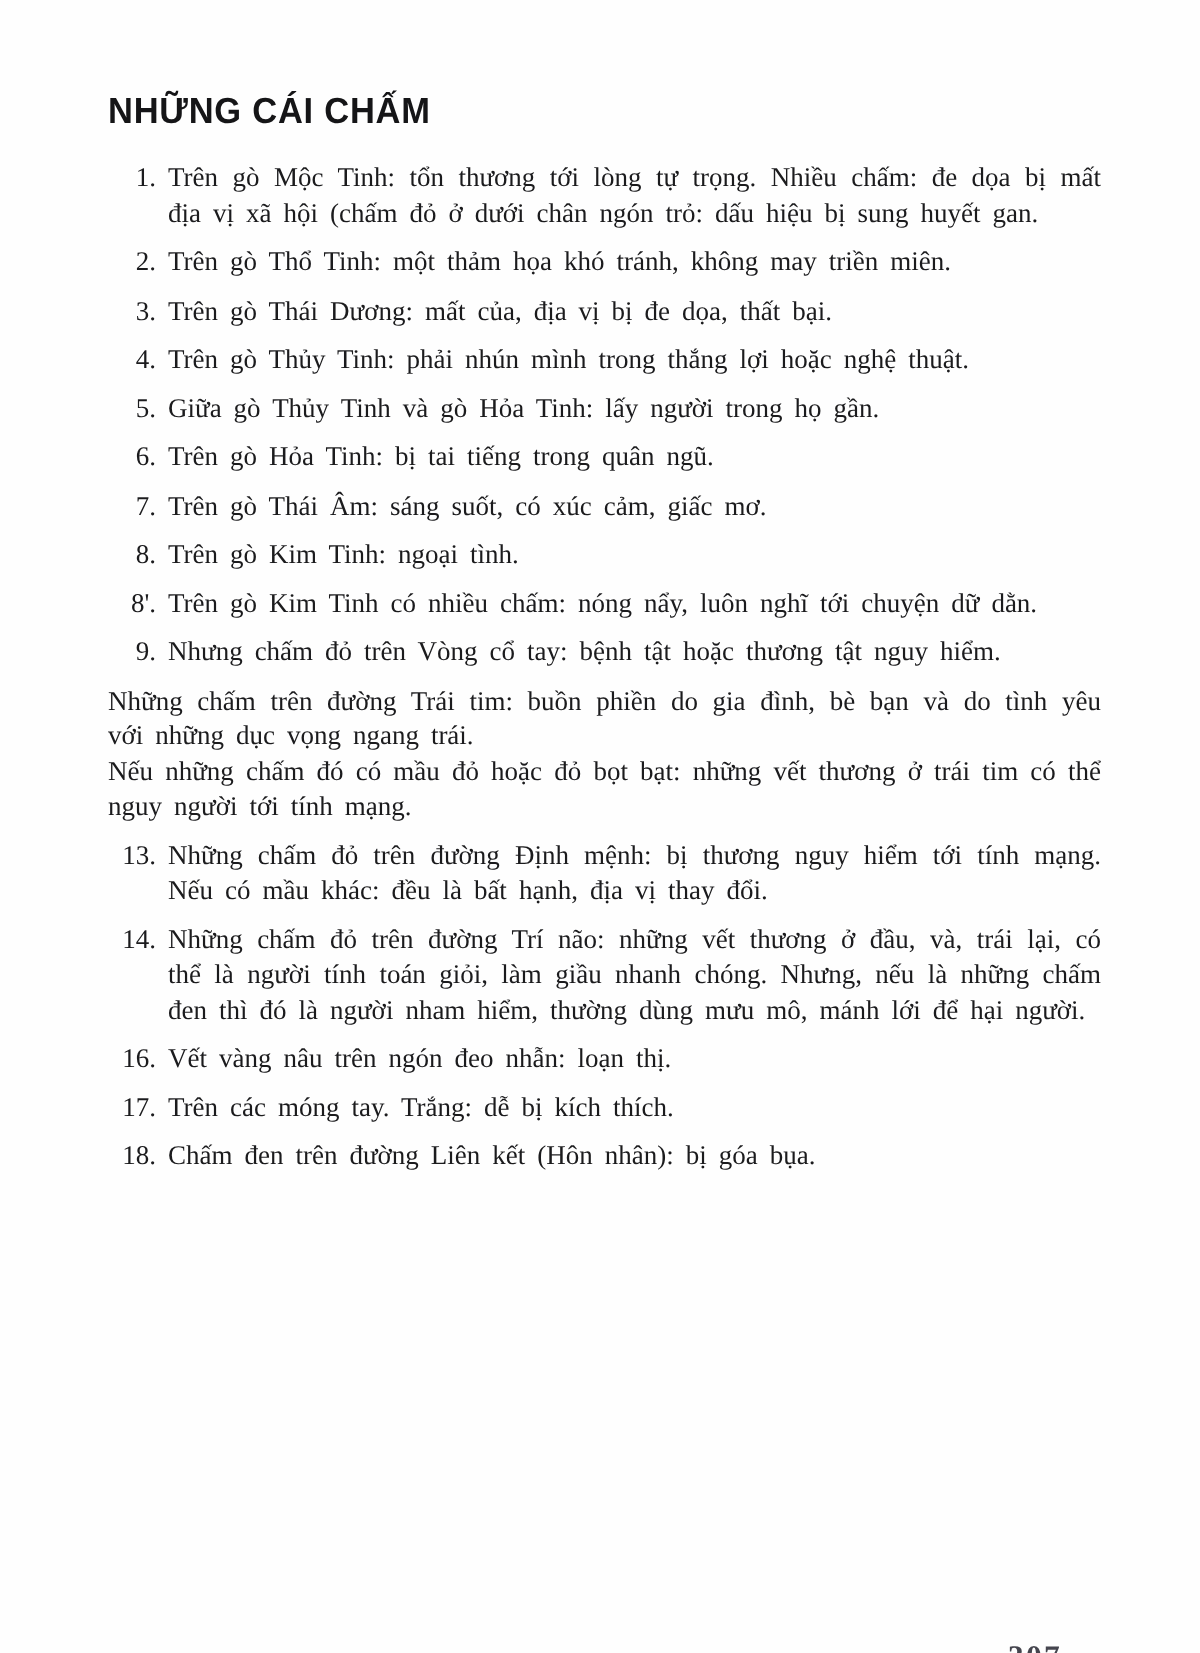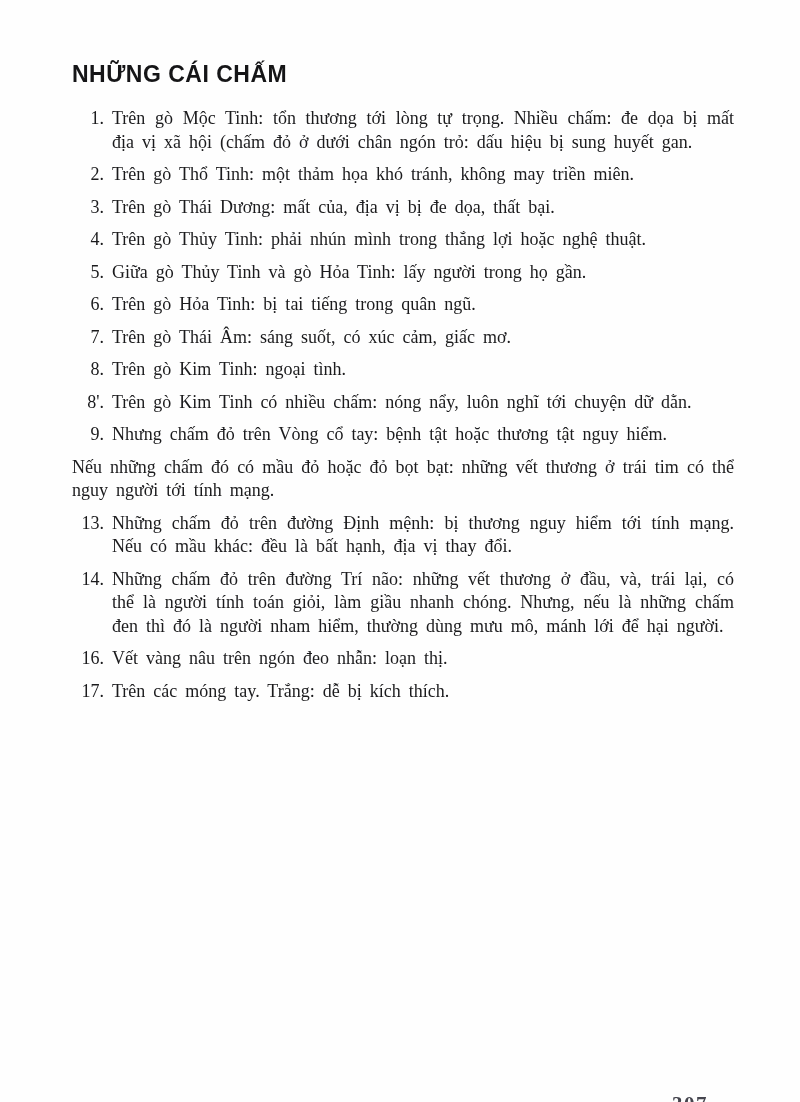--- a/index.html
+++ b/index.html
@@ -117,20 +117,21 @@
         </div>
       </div>
       <div class="item">
         <span class="num">9.</span>
         <div class="body">
           <p>Nhưng chấm đỏ trên Vòng cổ tay: bệnh tật hoặc thương tật nguy hiểm.</p>
         </div>
       </div>
       <div class="item">
         <div class="body">
+          <p>Những chấm trên đường Trái tim: buồn phiền do gia đình, bè bạn và do tình yêu với những dục vọng ngang trái.</p>
           <p>Nếu những chấm đó có mầu đỏ hoặc đỏ bọt bạt: những vết thương ở trái tim có thể nguy người tới tính mạng.</p>
         </div>
       </div>
       <div class="item">
         <span class="num">13.</span>
         <div class="body">
           <p>Những chấm đỏ trên đường Định mệnh: bị thương nguy hiểm tới tính mạng. Nếu có mầu khác: đều là bất hạnh, địa vị thay đổi.</p>
         </div>
       </div>
       <div class="item">
@@ -144,20 +145,26 @@
         <div class="body">
           <p>Vết vàng nâu trên ngón đeo nhẫn: loạn thị.</p>
         </div>
       </div>
       <div class="item">
         <span class="num">17.</span>
         <div class="body">
           <p>Trên các móng tay. Trắng: dễ bị kích thích.</p>
         </div>
       </div>
+      <div class="item">
+        <span class="num">18.</span>
+        <div class="body">
+          <p>Chấm đen trên đường Liên kết (Hôn nhân): bị góa bụa.</p>
+        </div>
+      </div>
     </div>
 
   <div class="watermark">
     <div class="pagenum">307</div>
 
   </div>
 
 </div>
 
 </body></html>

